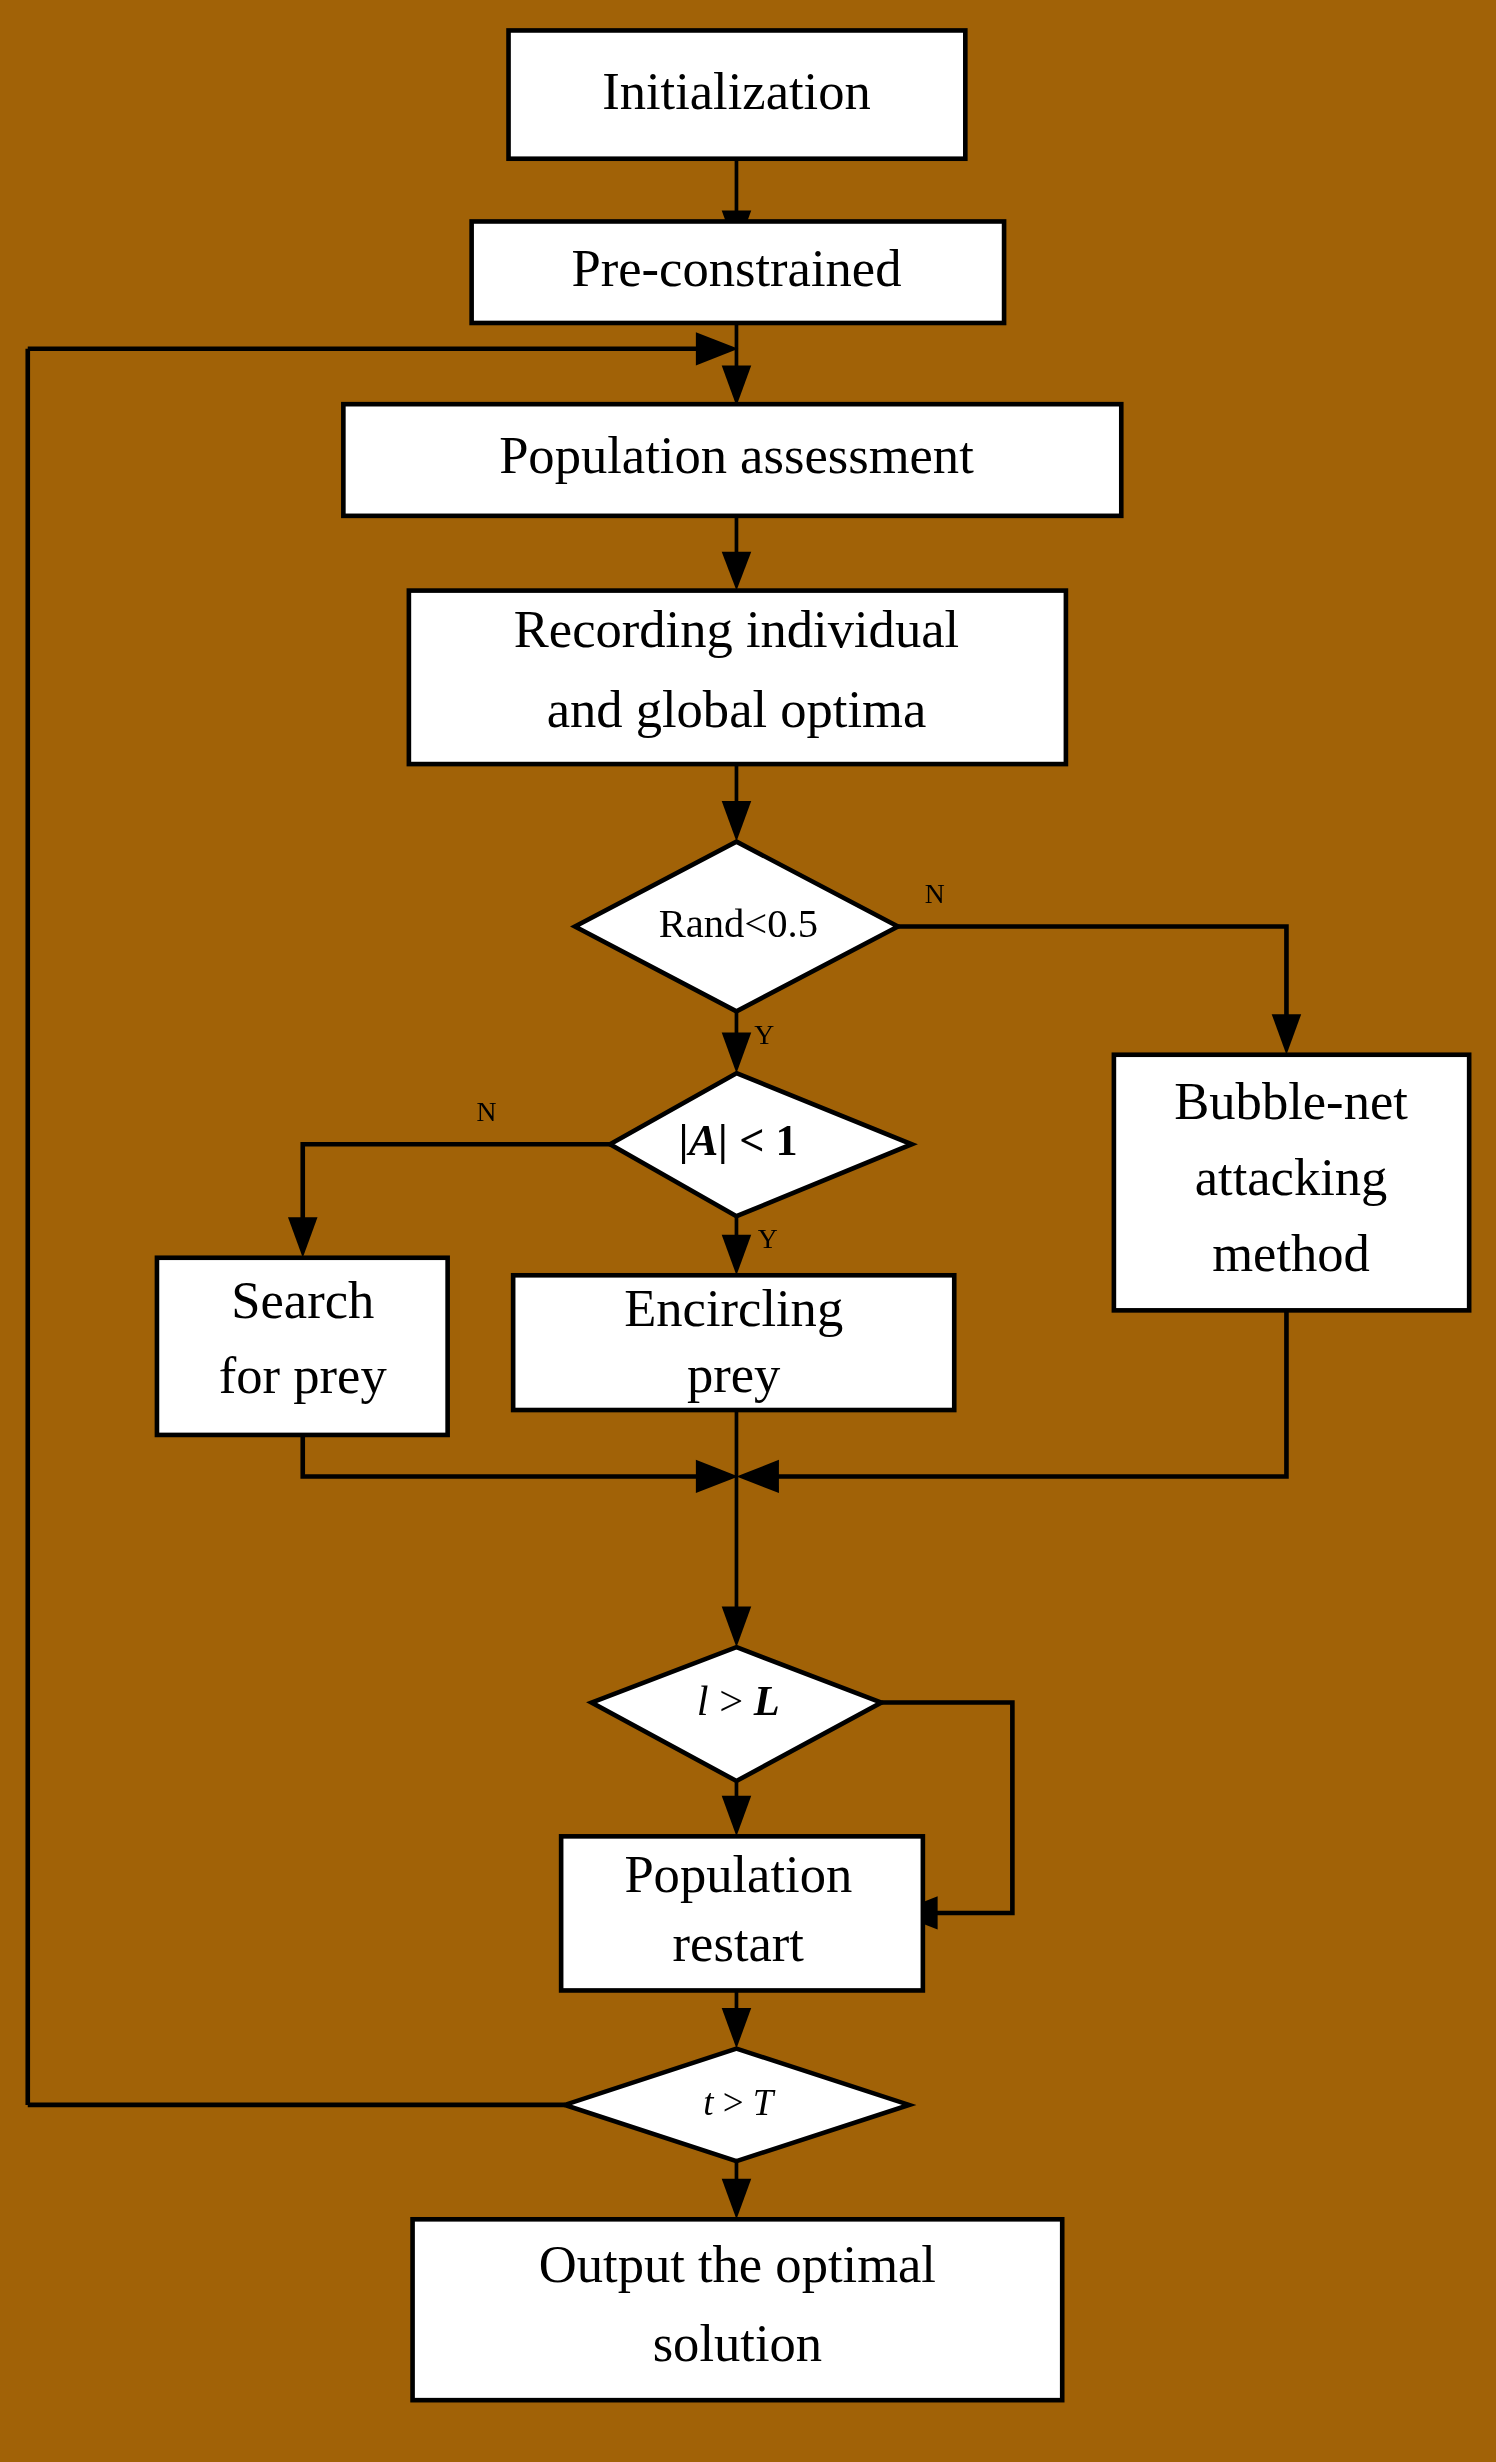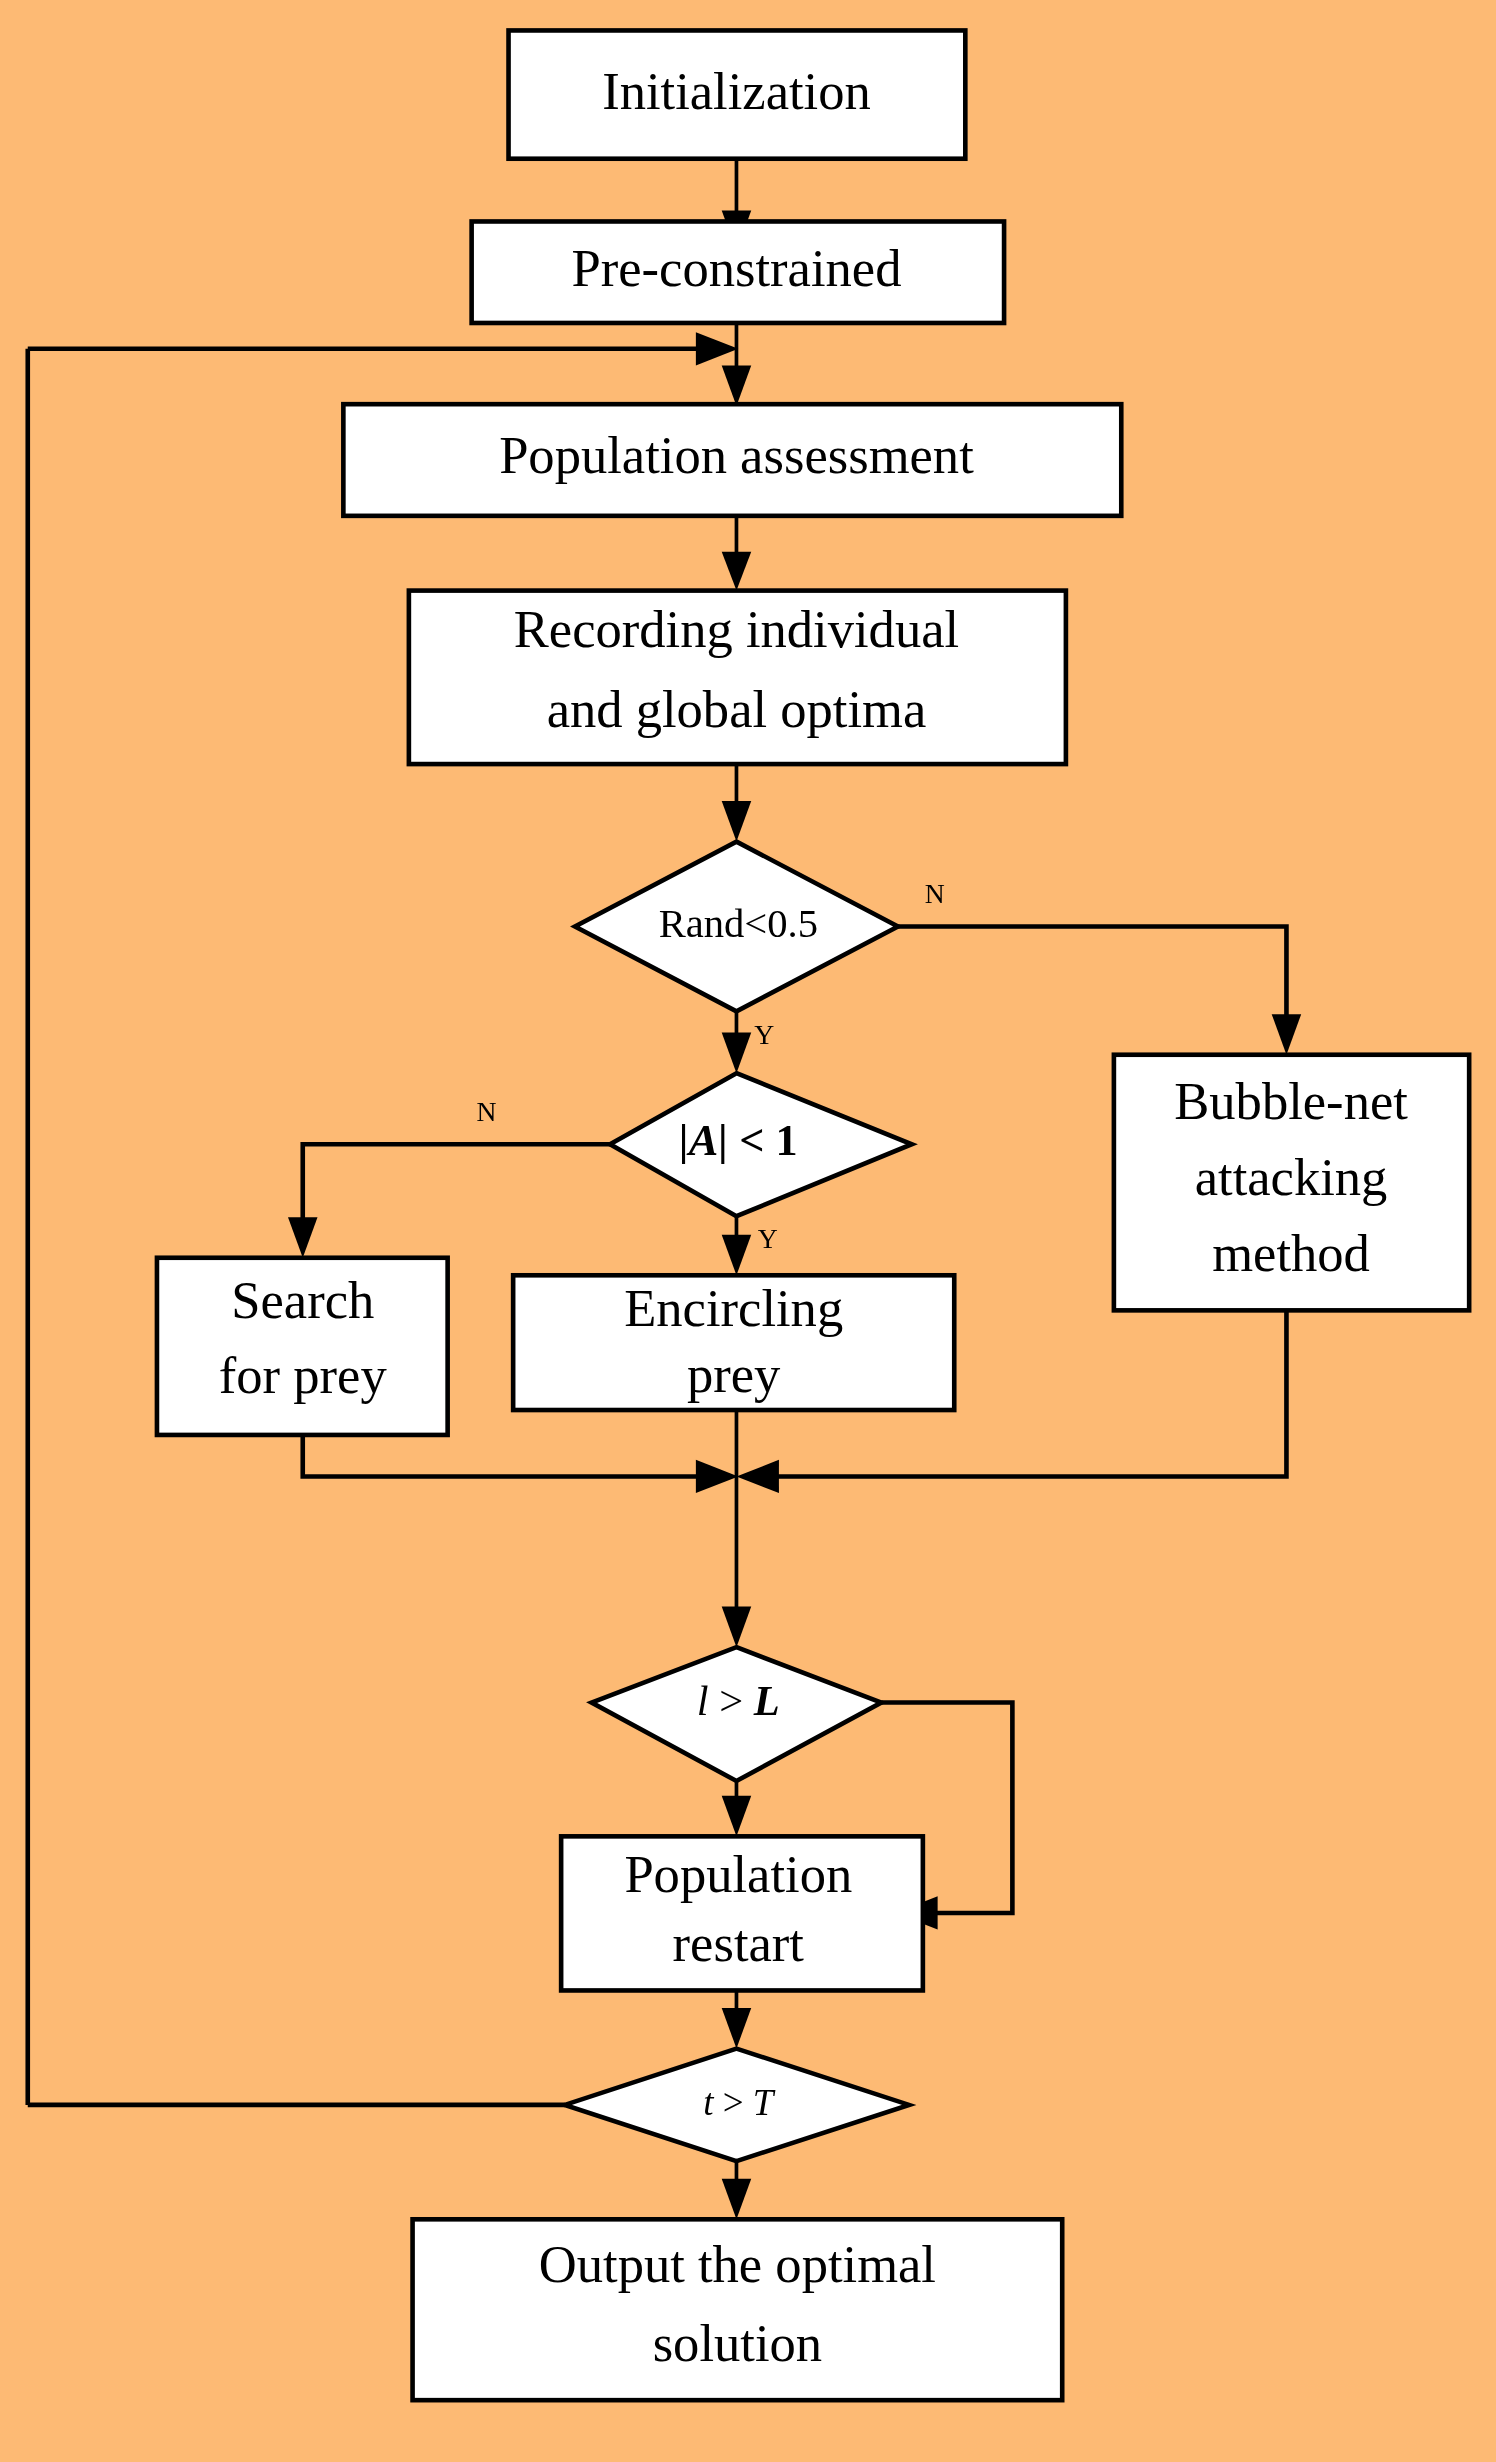--- a/index.html
+++ b/index.html
@@ -7,21 +7,21 @@
     padding: 0;
     background: #ffffff;
   }
   body {
     font-family: "Liberation Serif", "DejaVu Serif", serif;
   }
   #flow-root {
     position: relative;
     width: 1496px;
     height: 2462px;
-    background: #fdba74;
+    background: #a16207;
     overflow: hidden;
   }
   svg#flow-svg {
     position: absolute;
     top: 0;
     left: 0;
     width: 1496px;
     height: 2462px;
     display: block;
   }

